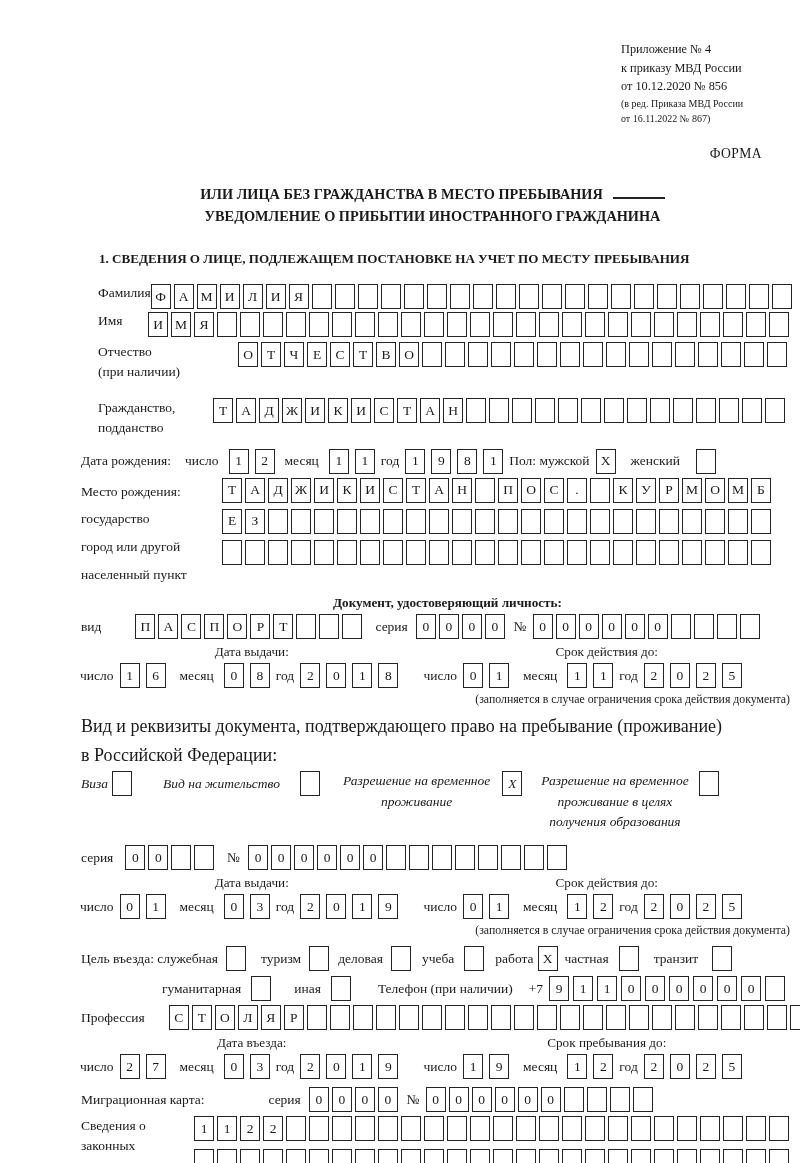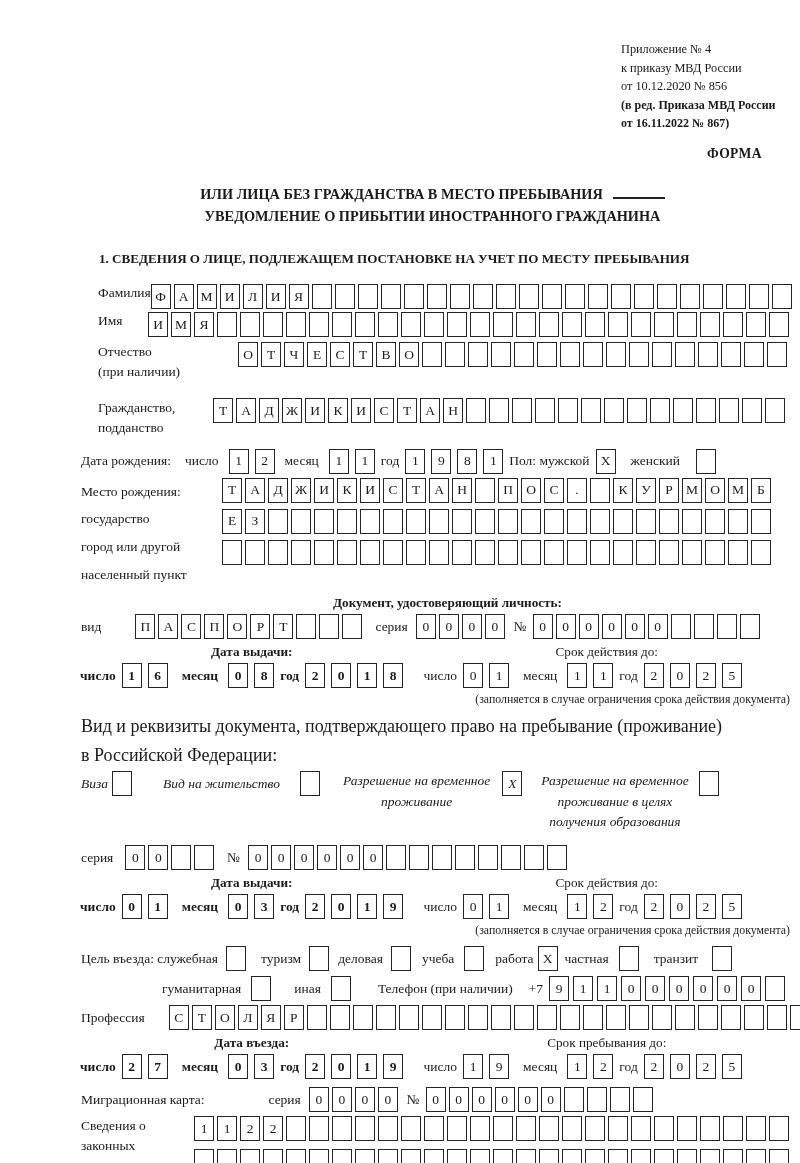--- a/index.html
+++ b/index.html
@@ -5,22 +5,22 @@
   * { box-sizing: border-box; }
   html,body { margin:0; padding:0; }
   body {
     width:800px; height:1163px; background:#ffffff;
     font-family:"Liberation Serif","DejaVu Serif",serif;
     color:#1a1a1a;
   }
   .page { position:relative; width:800px; height:1163px; overflow:hidden; background:#fff;padding-left:35px; }
 
   .appendix { position:absolute; left:621px; top:40px; font-size:12.3px; line-height:1.52; }
-  .appendix .sm { font-size:12px;font-weight:bold; }
-  .forma { position:absolute; top:146px; right:38px; font-weight:bold; font-size:13.6px; letter-spacing:.4px; }
+  .appendix .sm { font-size:10px; }
+  .forma { position:absolute; top:146px; right:38px; font-weight:normal; font-size:13.6px; letter-spacing:.4px; }
 
   .title { padding-top:183px; margin:0 28px 0 58px; text-align:center; font-weight:bold; font-size:14.3px; line-height:1.55; }
   .uline { display:inline-block; width:52px; border-bottom:2px solid #222; margin-left:10px; }
 
   .sec { margin:24px 8px 0 64px; font-weight:bold; font-size:13.1px; white-space:nowrap; }
 
   .frow { display:flex; align-items:flex-start; margin-left:46px; margin-right:8px; }
   .ml63 { margin-left:63px; }
   .ac { align-items:center; }
   .lbl { font-size:13.5px; line-height:1.3; white-space:nowrap; }
@@ -40,21 +40,21 @@
   .cb { flex:0 0 auto; }
   .cellcol { display:flex; flex-direction:column; gap:6px; }
   .g8 { gap:8px; }
 
   .center-h { text-align:center; font-weight:bold; font-size:13.2px; margin:7px 50px 0 110px; }
   .intro { margin:9px 8px 0 46px; font-size:18px; }
   .intro2 { margin-top:8px; }
 
   .datepair { display:flex; justify-content:space-between; margin:5px 10px 0 45px; }
   .dp { display:flex; flex-direction:column; }
-  .dp.l { width:345px;font-weight:bold; }
+  .dp.l { width:345px; }
   .dp.r { width:368px; }
   .dp-head { text-align:center; font-size:13.2px; margin-bottom:3px; }
   .dp-row { display:flex; align-items:center; }
   .dp-note { font-size:11.8px; text-align:right; margin-top:4px; white-space:nowrap; }
 
   .opts { display:flex; align-items:flex-start; margin:5px 8px 0 46px;font-style:italic; }
   .optlines { display:flex; flex-direction:column; text-align:center; font-size:13.5px; line-height:1.5; }
 
   .ml4{margin-left:4px}.ml6{margin-left:6px}.ml8{margin-left:8px}.ml10{margin-left:10px}
   .ml12{margin-left:12px}.ml14{margin-left:14px}.ml16{margin-left:16px}.ml20{margin-left:20px}

